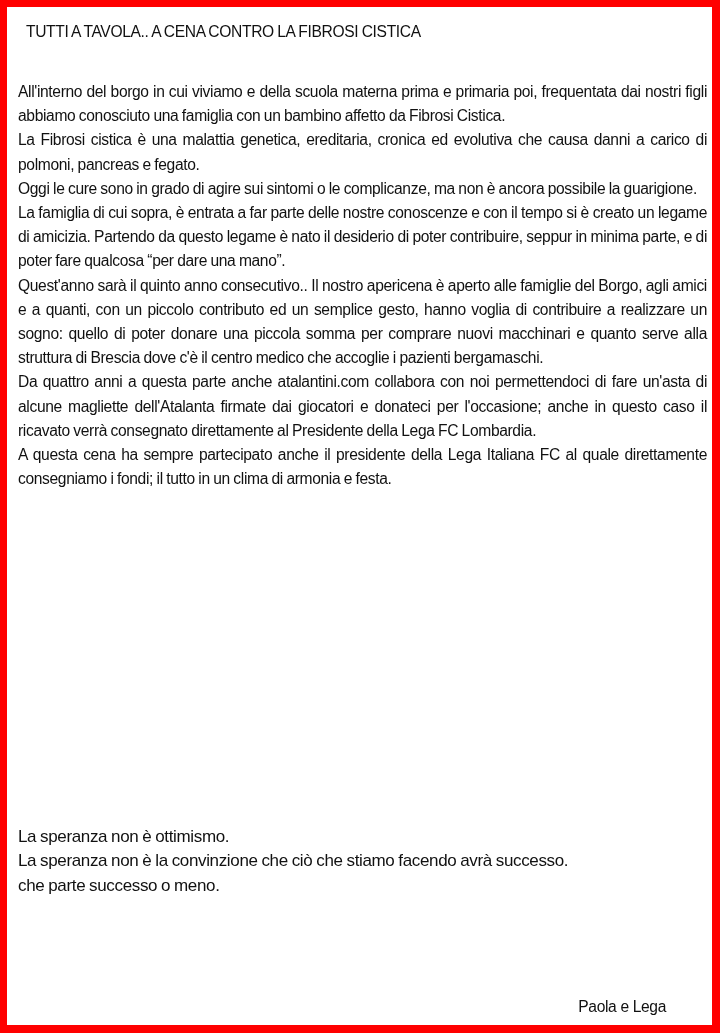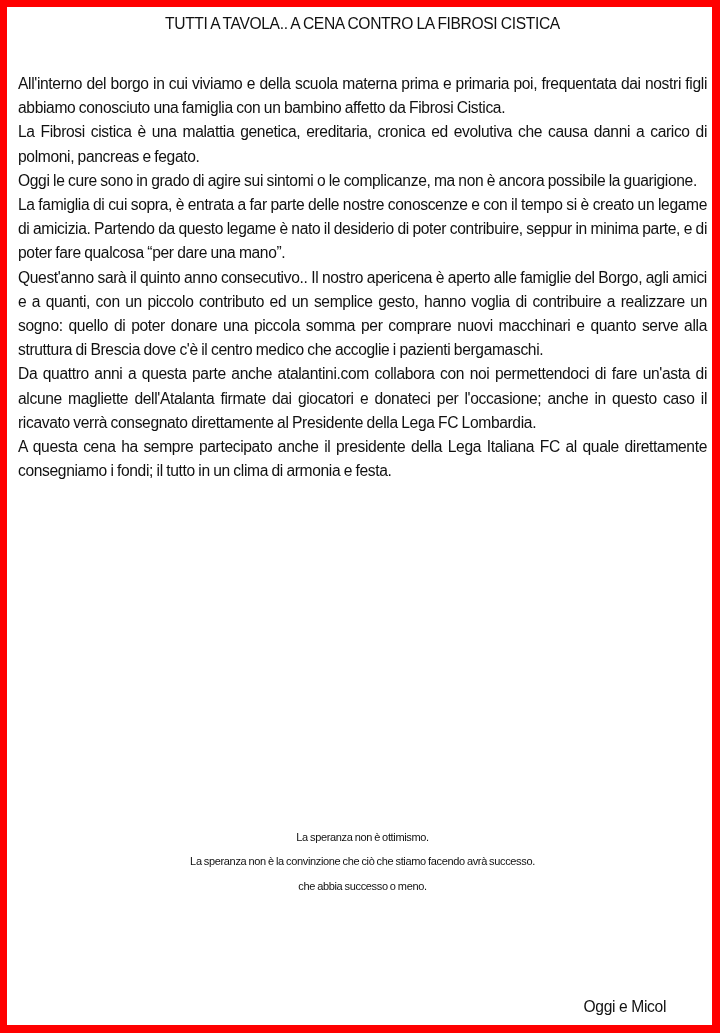--- a/index.html
+++ b/index.html
@@ -24,40 +24,40 @@
     position: absolute;
     left: 18px; top: 12px;
     width: 689px;
     font-family: "Liberation Sans", sans-serif;
     color: #111;
     font-size: 15.6px;
     letter-spacing: -0.35px;
     word-spacing: -0.5px;
   }
   .title {
-    text-align: center;
+    text-align: left;
     font-size: 15.6px;
     line-height: 24px;
-    margin: 0;
+    margin: 8px;
   }
   .body {
     margin-top: 36px;
   }
   .para {
     margin: 0;
     line-height: 24.2px;
     text-align: justify;
   }
   .quote {
     position: absolute;
     left: 18px; top: 825px;
     width: 689px;
-    text-align: center;
+    text-align: left;
     font-family: "Liberation Sans", sans-serif;
-    font-size: 11px;
+    font-size: 17px;
     letter-spacing: -0.35px;
     word-spacing: -0.5px;
     line-height: 24.4px;
     color: #111;
   }
   .quote div { margin: 0; }
   .signature {
     position: absolute;
     right: 54px; top: 998px;
     font-family: "Liberation Sans", sans-serif;
@@ -80,16 +80,16 @@
     <p class="para">La famiglia di cui sopra, è entrata a far parte delle nostre conoscenze e con il tempo si è creato un legame di amicizia. Partendo da questo legame è nato il desiderio di poter contribuire, seppur in minima parte, e di poter fare qualcosa “per dare una mano”.</p>
     <p class="para">Quest'anno sarà il quinto anno consecutivo.. Il nostro apericena è aperto alle famiglie del Borgo, agli amici e a quanti, con un piccolo contributo ed un semplice gesto, hanno voglia di contribuire a realizzare un sogno: quello di poter donare una piccola somma per comprare nuovi macchinari e quanto serve alla struttura di Brescia dove c'è il centro medico che accoglie i pazienti bergamaschi.</p>
     <p class="para">Da quattro anni a questa parte anche atalantini.com collabora con noi permettendoci di fare un'asta di alcune magliette dell'Atalanta firmate dai giocatori e donateci per l'occasione; anche in questo caso il ricavato verrà consegnato direttamente al Presidente della Lega FC Lombardia.</p>
     <p class="para">A questa cena ha sempre partecipato anche il presidente della Lega Italiana FC al quale direttamente consegniamo i fondi; il tutto in un clima di armonia e festa.</p>
   </div>
 </div>
 
 <div class="quote">
   <div>La speranza non è ottimismo.</div>
   <div>La speranza non è la convinzione che ciò che stiamo facendo avrà successo.</div>
-  <div>che abbia successo o meno.</div>
+  <div>che parte successo o meno.</div>
 </div>
 
-<div class="signature">Oggi e Micol</div>
+<div class="signature">Paola e Lega</div>
 
 </body></html>

